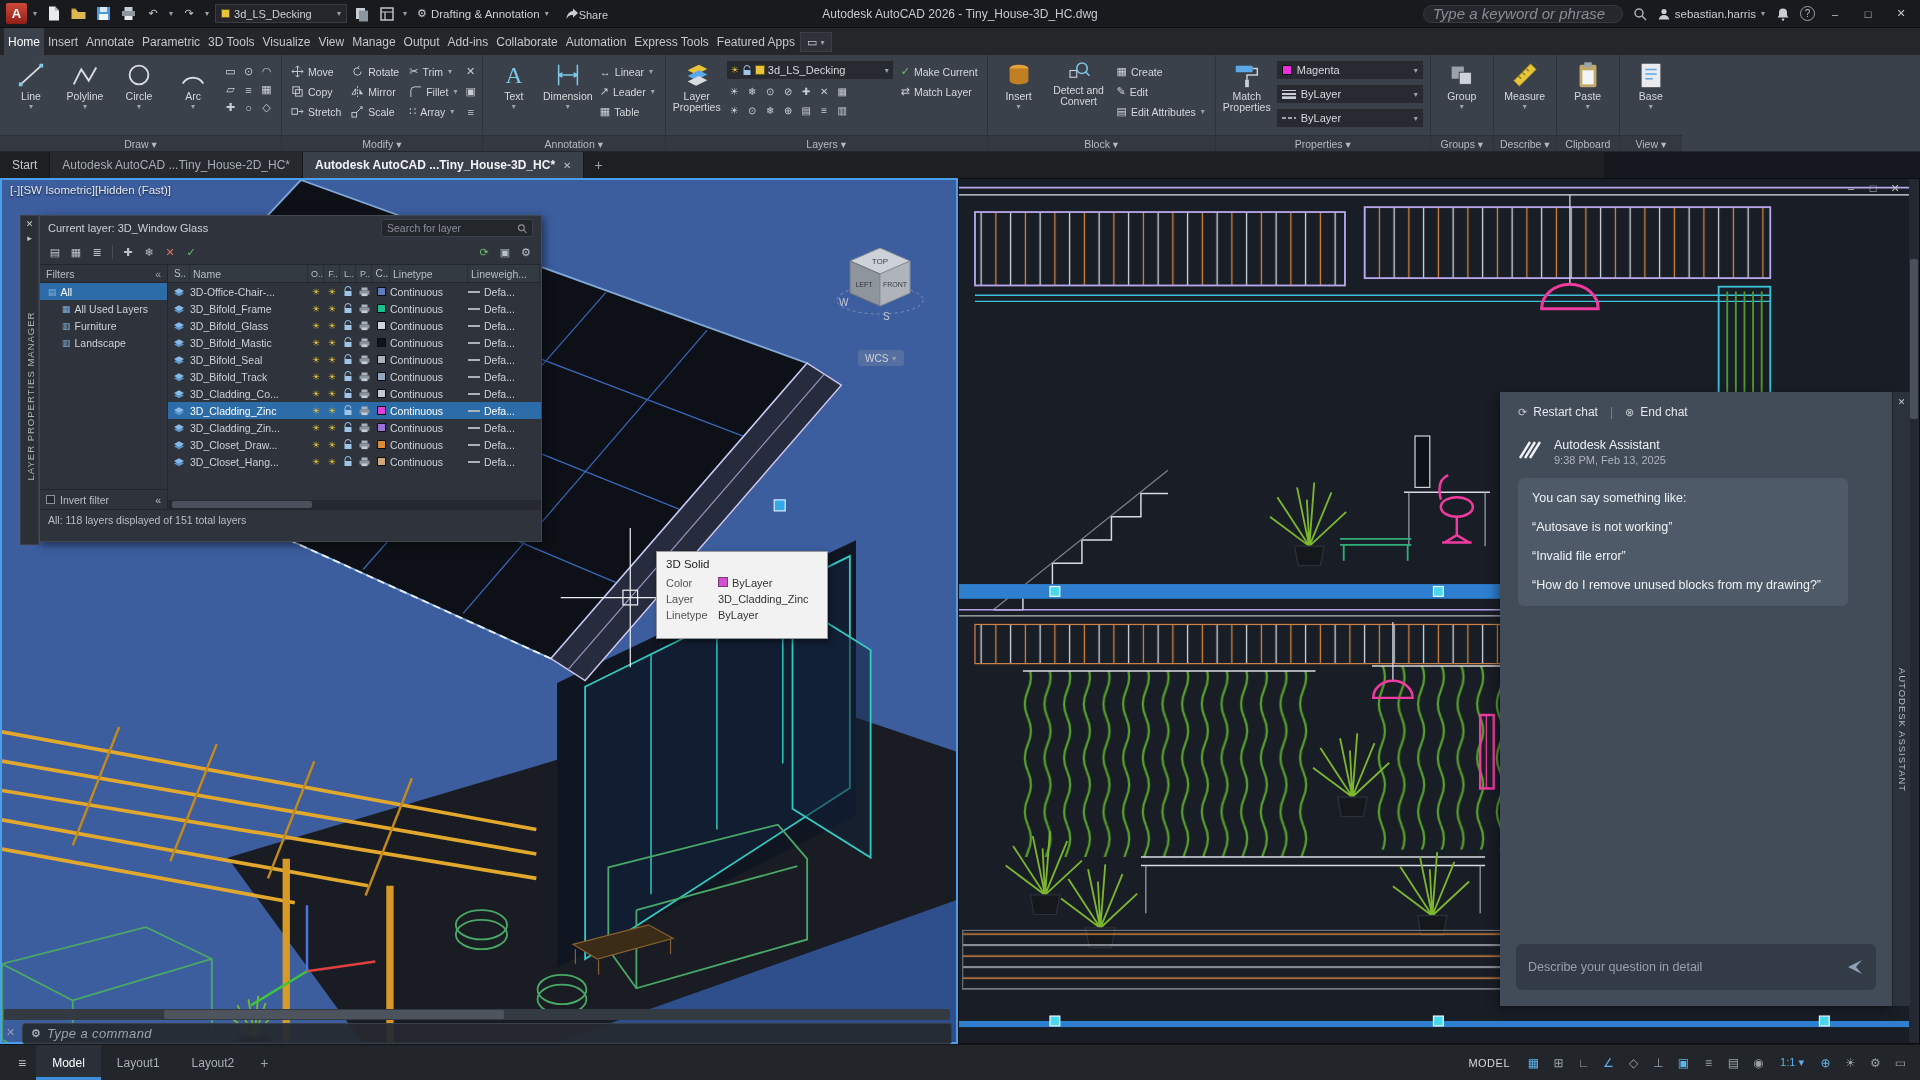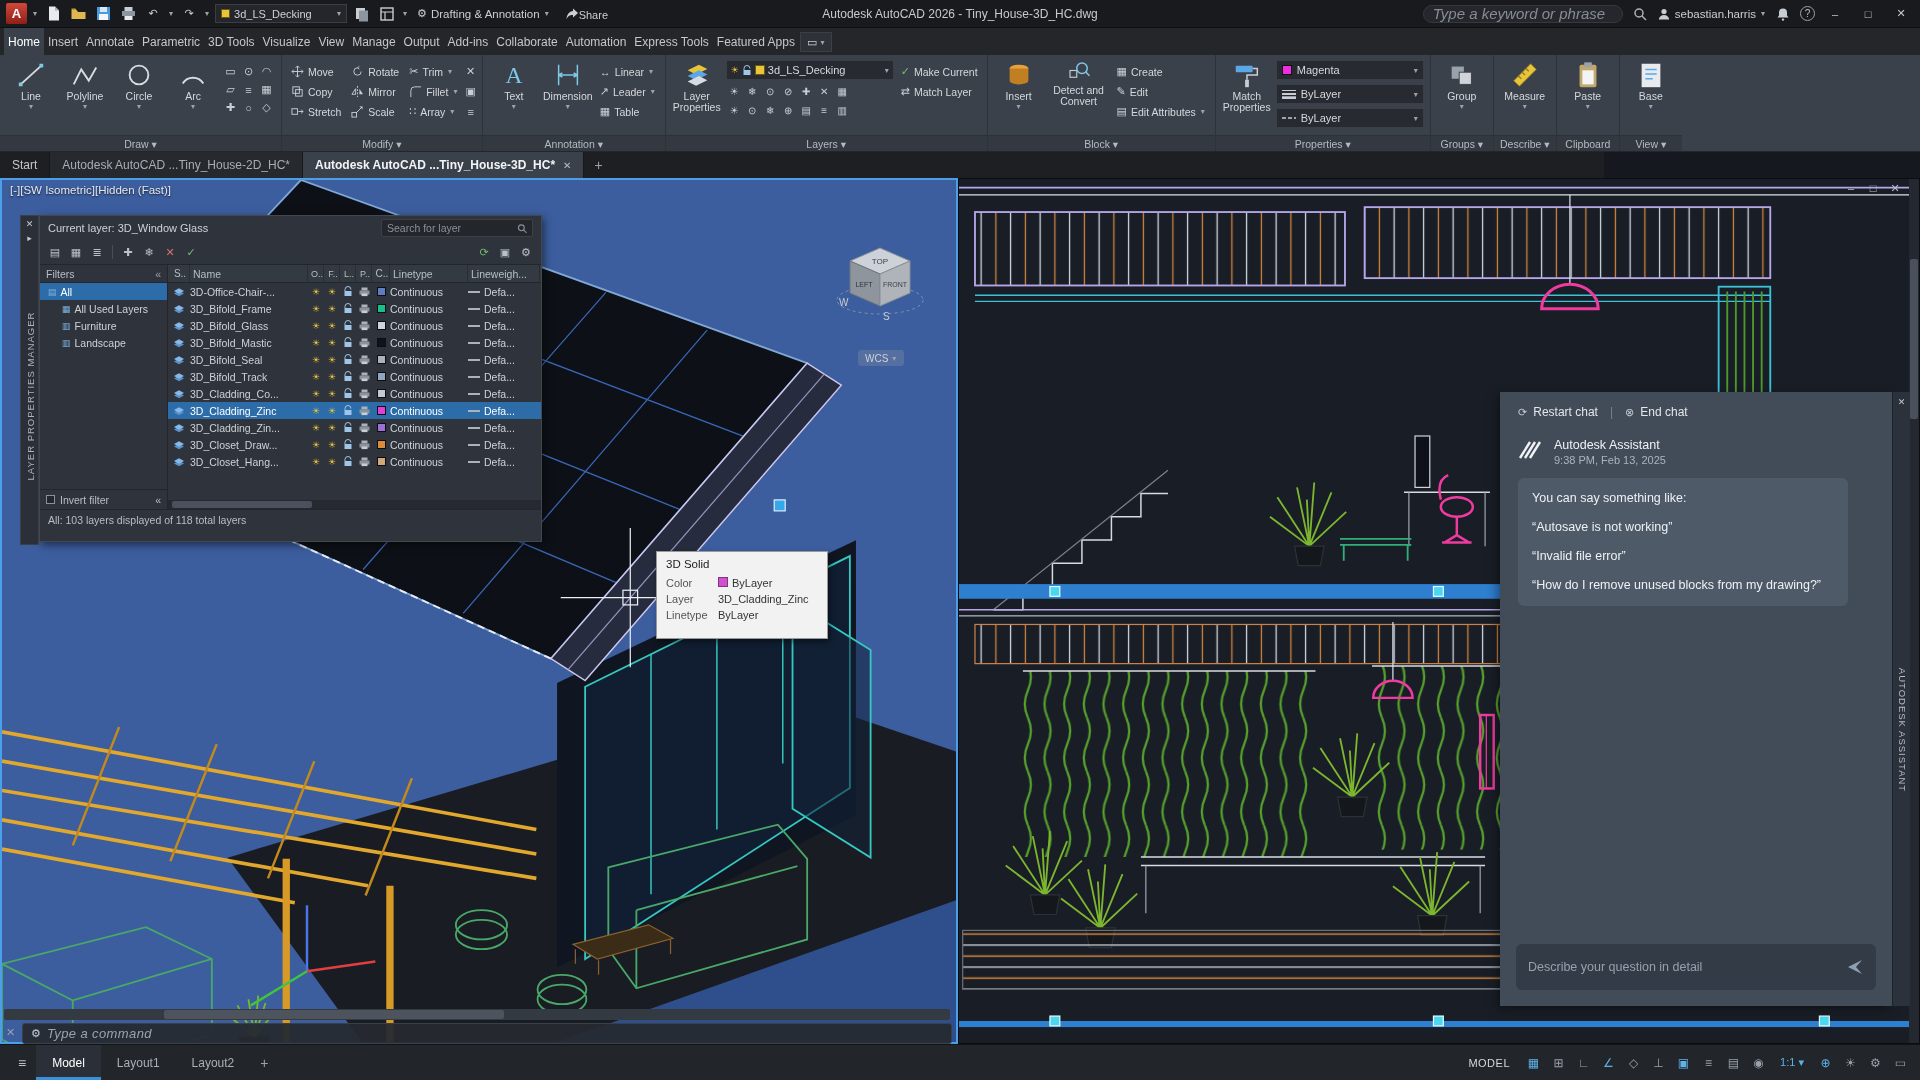--- a/index.html
+++ b/index.html
@@ -1296,21 +1296,21 @@
                   <i class="lw-line"></i>
                   <span>Defa...</span>
                 </span>
               </div>
             </div>
           <div class="lt-scroll">
               <div class="thumb"></div>
             </div>
         </div>
       </div>
-      <div class="lp-status">All: 103 layers displayed of 118 total layers</div>
+      <div class="lp-status">All: 118 layers displayed of 151 total layers</div>
     </div>
 
     <div id="tooltip">
       <div class="tt-title">3D Solid</div>
       <div class="tt-row">
         <span class="lab">Color</span>
         <span class="tt-chip" style="background: rgb(210, 79, 210);"></span>
         <span>ByLayer</span>
       </div>
       <div class="tt-row">

